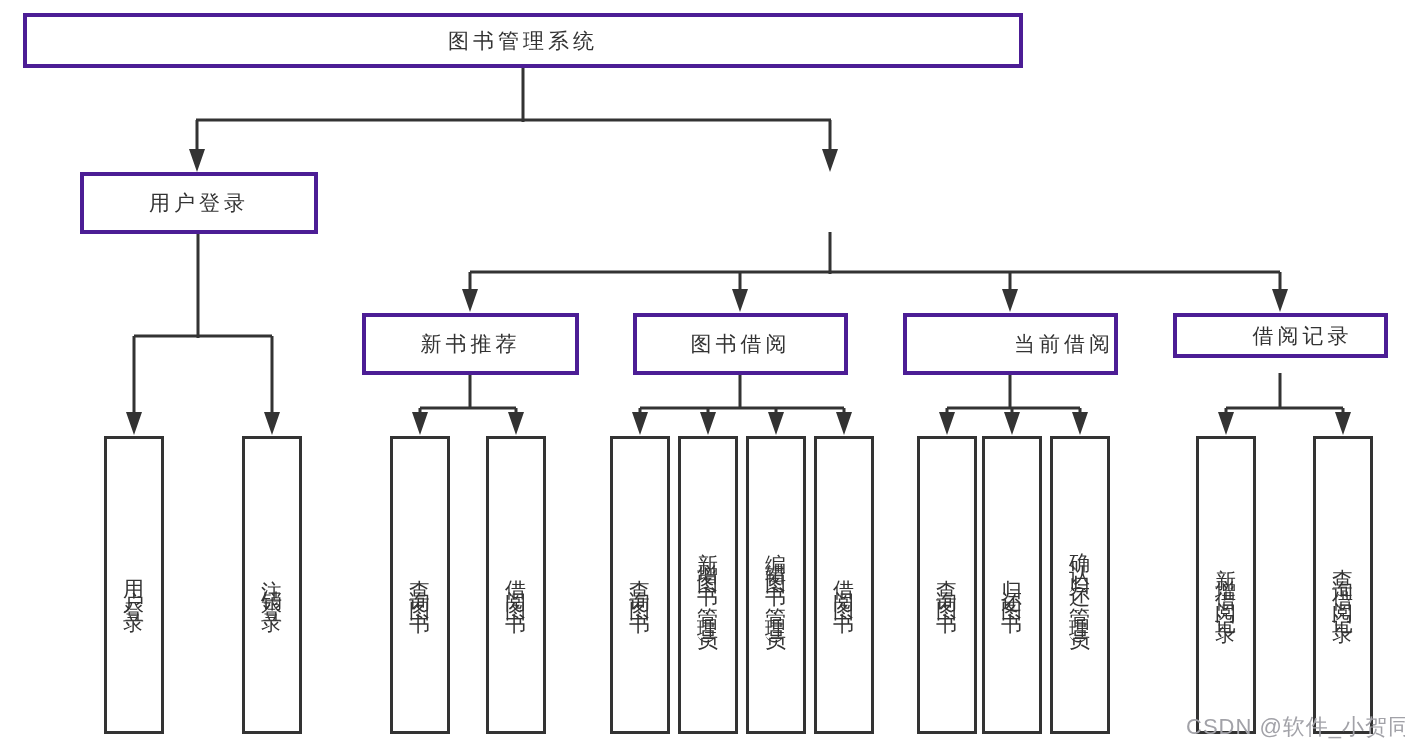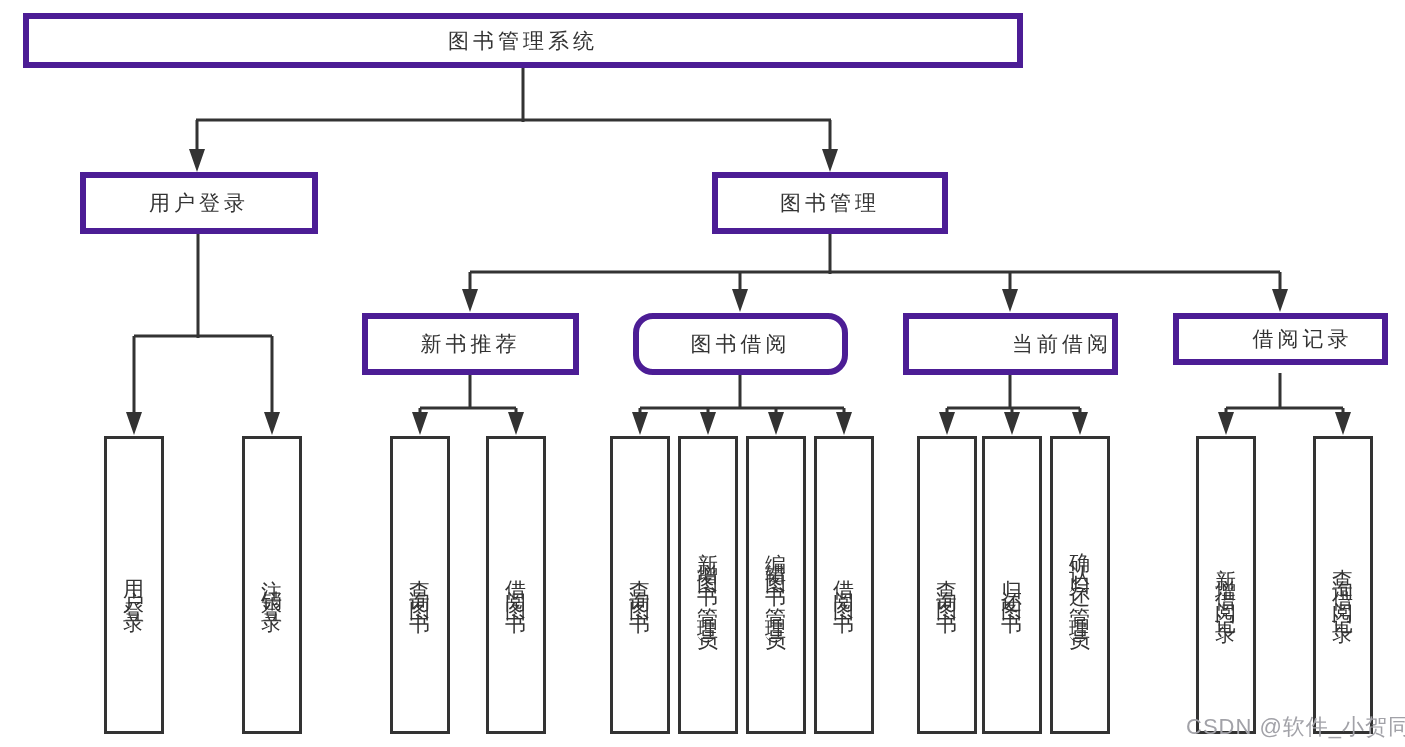--- a/index.html
+++ b/index.html
@@ -2,21 +2,21 @@
 <html><head>
 <meta charset="utf-8">
 <style>
   html,body{margin:0;padding:0;background:#ffffff;}
   #canvas{
     position:relative;width:1405px;height:747px;background:#ffffff;overflow:hidden;
     font-family:"Liberation Sans","DejaVu Sans",sans-serif;color:#333333;
   }
   #wires{position:absolute;left:0;top:0;z-index:1;}
   .hbox{
-    position:absolute;z-index:2;background:#ffffff;border:6px solid #4c1d95;box-sizing:border-box;
+    position:absolute;z-index:2;background:#ffffff;border:4px solid #4c1d95;box-sizing:border-box;
     display:flex;align-items:center;justify-content:center;
     font-size:21px;letter-spacing:4px;color:#333333;
   }
   .vbox{
     position:absolute;z-index:2;background:#ffffff;border:3px solid #333333;box-sizing:border-box;
     display:flex;align-items:center;justify-content:center;
     font-size:21px;color:#333333;
     top:436px;width:60px;height:298px;
   }
   .vbox span{writing-mode:vertical-rl;letter-spacing:11px;line-height:1;}
@@ -58,34 +58,31 @@
          M1218 412 L1234 412 L1226 435 Z  M1335 412 L1351 412 L1343 435 Z"></path>
   </svg>
 
   <div class="hbox" style="left:23px;top:13px;width:1000px;height:55px;">
     <span>图书管理系统</span>
   </div>
 
   <div class="hbox" style="left:80px;top:172px;width:238px;height:62px;">
     <span>用户登录</span>
   </div>
-  <div class="hbox" style="left:712px;top:172px;width:236px;height:62px;">
-    <span>图书管理</span>
-  </div>
 
   <div class="hbox" style="left:362px;top:313px;width:217px;height:62px;font-family:Liberation Serif, serif;">
     <span>新书推荐</span>
   </div>
-  <div class="hbox" style="left:633px;top:313px;width:215px;height:62px;border-radius:20px;">
+  <div class="hbox" style="left:633px;top:313px;width:215px;height:62px;">
     <span>图书借阅</span>
   </div>
   <div class="hbox" style="left:903px;top:313px;width:215px;height:62px;justify-content:flex-end;">
     <span>当前借阅</span>
   </div>
-  <div class="hbox" style="left:1173px;top:313px;width:215px;height:52px;padding-left:44px;">
+  <div class="hbox" style="left:1173px;top:313px;width:215px;height:45px;padding-left:44px;">
     <span>借阅记录</span>
   </div>
 
   <div class="vbox" style="left:104px;">
     <span>用户登录</span>
   </div>
   <div class="vbox" style="left:242px;">
     <span>注销登录</span>
   </div>
 

